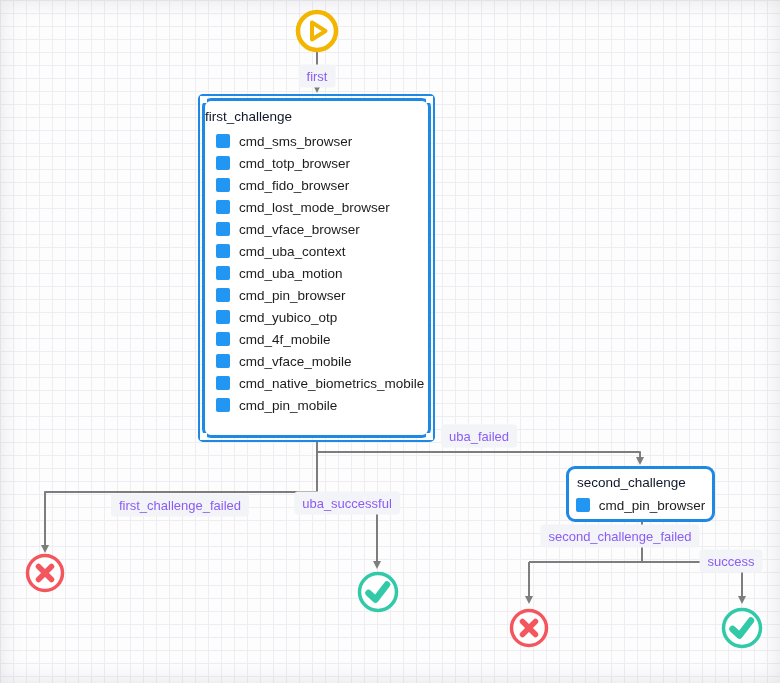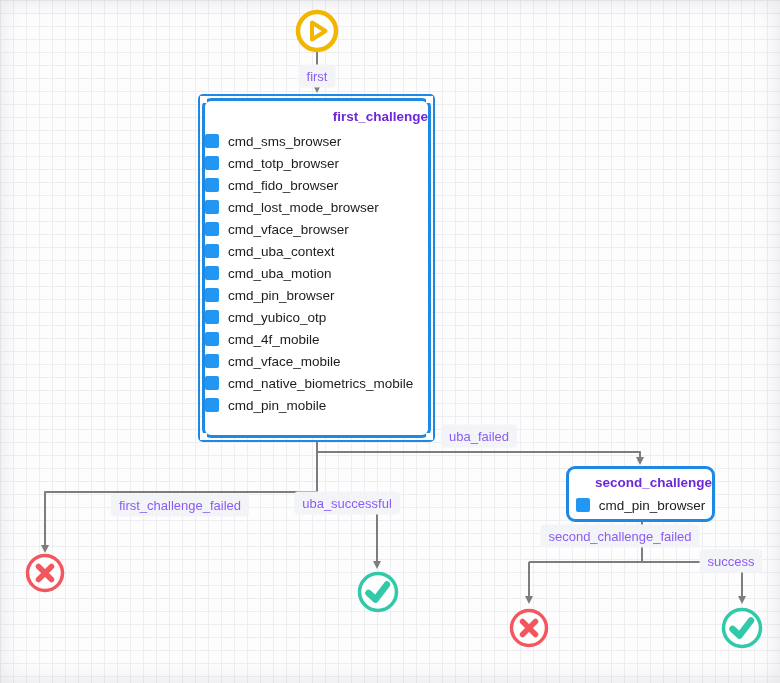--- a/index.html
+++ b/index.html
@@ -29,22 +29,22 @@
     border:2px solid #1e88e5;border-radius:5px;box-sizing:border-box;z-index:2;
   }
   .sel-frame .node-inner{
     position:absolute;inset:2px;border:3px solid #1e88e5;border-radius:9px;
     background:#fff;box-sizing:border-box;padding-top:5px;overflow:hidden;
   }
   .handle{position:absolute;width:7px;height:7px;background:#fff;z-index:4;}
   .handle.nw{left:0;top:0}.handle.ne{right:0;top:0}
   .handle.sw{left:0;bottom:0}.handle.se{right:0;bottom:0}
 
-  .node-title{font-weight:bold;font-size:13.5px;color:#6d28d9;text-align:right;height:24px;line-height:22px;}
-  .item-row{display:flex;align-items:center;height:22px;padding-left:0;gap:9px;}
+  .node-title{font-weight:normal;font-size:13.5px;color:#0f172a;text-align:left;height:24px;line-height:22px;}
+  .item-row{display:flex;align-items:center;height:22px;padding-left:11px;gap:9px;}
   .item-square{width:14px;height:14px;background:#2196f3;border-radius:2px;flex:none;}
   .item-label{font-size:13.5px;color:#1c1c1c;white-space:nowrap;}
 
   
   .node2{
     position:absolute;left:566px;top:466px;width:149px;height:56px;
     border:3px solid #1e88e5;border-radius:9px;background:#fff;
     box-sizing:border-box;padding-top:5px;z-index:2;
   }
   .node2 .node-title{height:20px;line-height:18px;margin-left:8px;}

